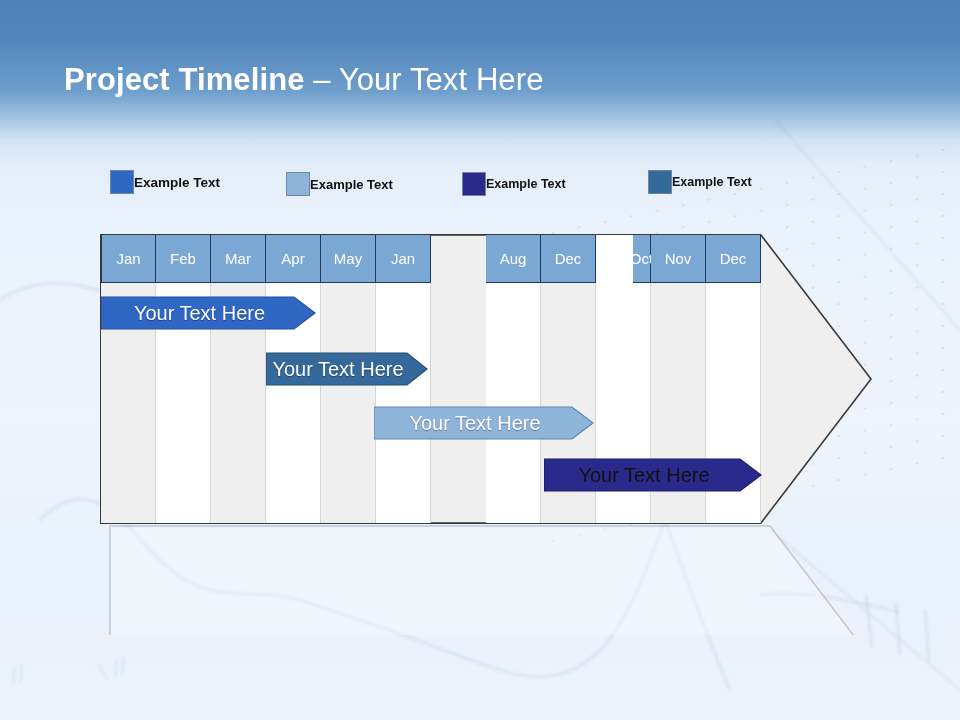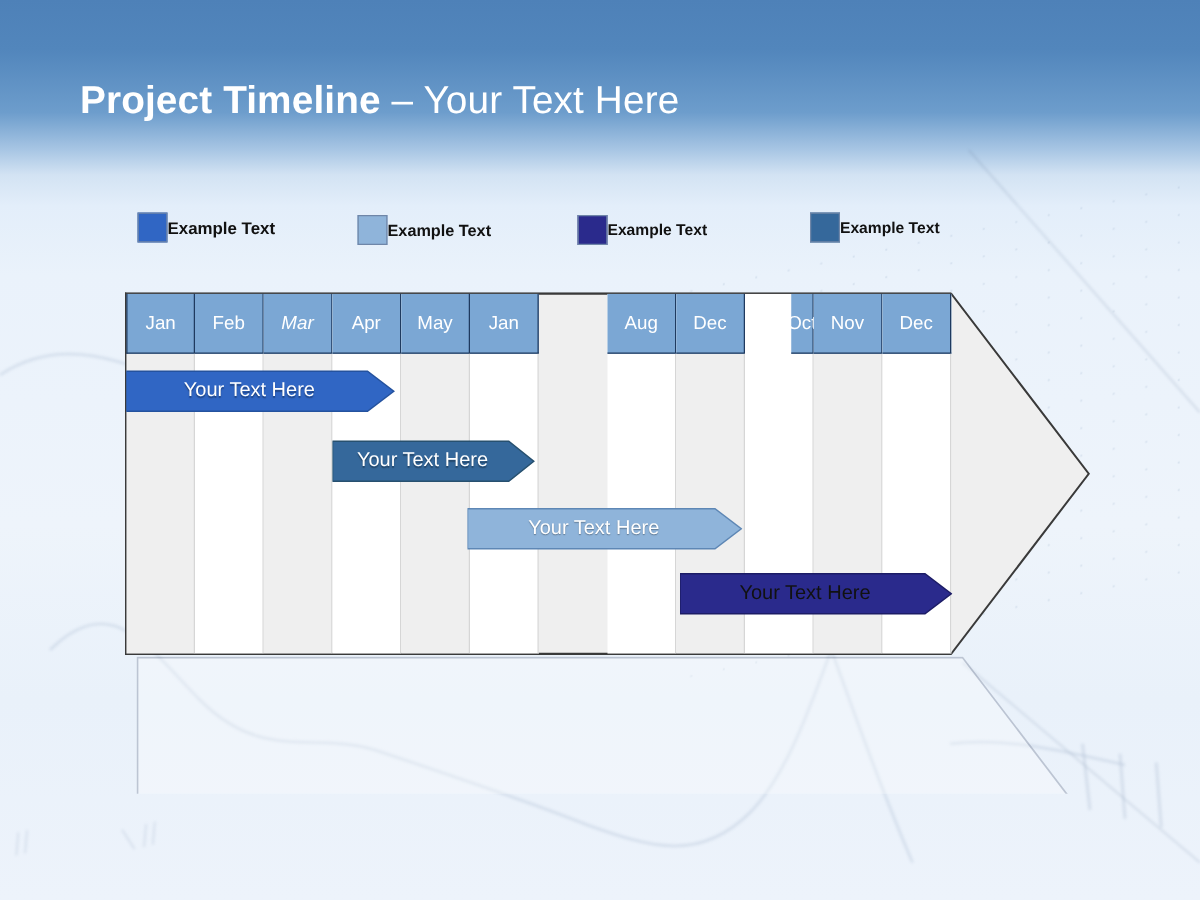--- a/index.html
+++ b/index.html
@@ -157,21 +157,21 @@
     border-left: 1.5px solid #3a3a3a;
   }
 
   
   .bar {
     position: absolute;
     height: 34px;
     display: flex;
     align-items: center;
     justify-content: center;
-    font-size: 16px;
+    font-size: 20px;
     white-space: nowrap;
     padding-right: 18px;
     box-sizing: border-box;
   }
   .bar-label { pointer-events: none; }
 
   
   .reflection {
     position: absolute;
     left: 109px;
@@ -261,21 +261,21 @@
 
     <div class="grid">
       <div class="col odd" style="left:0px;">
           <div class="head">Jan</div>
           <div class="body"></div>
         </div>
       <div class="col even" style="left:55px;">
           <div class="head">Feb</div>
           <div class="body"></div>
         </div>
-      <div class="col odd" style="left:110px;font-style:italic;">
+      <div class="col odd" style="left:110px;">
           <div class="head">Mar</div>
           <div class="body"></div>
         </div>
       <div class="col even" style="left:165px;">
           <div class="head">Apr</div>
           <div class="body"></div>
         </div>
       <div class="col odd" style="left:220px;">
           <div class="head">May</div>
           <div class="body"></div>

